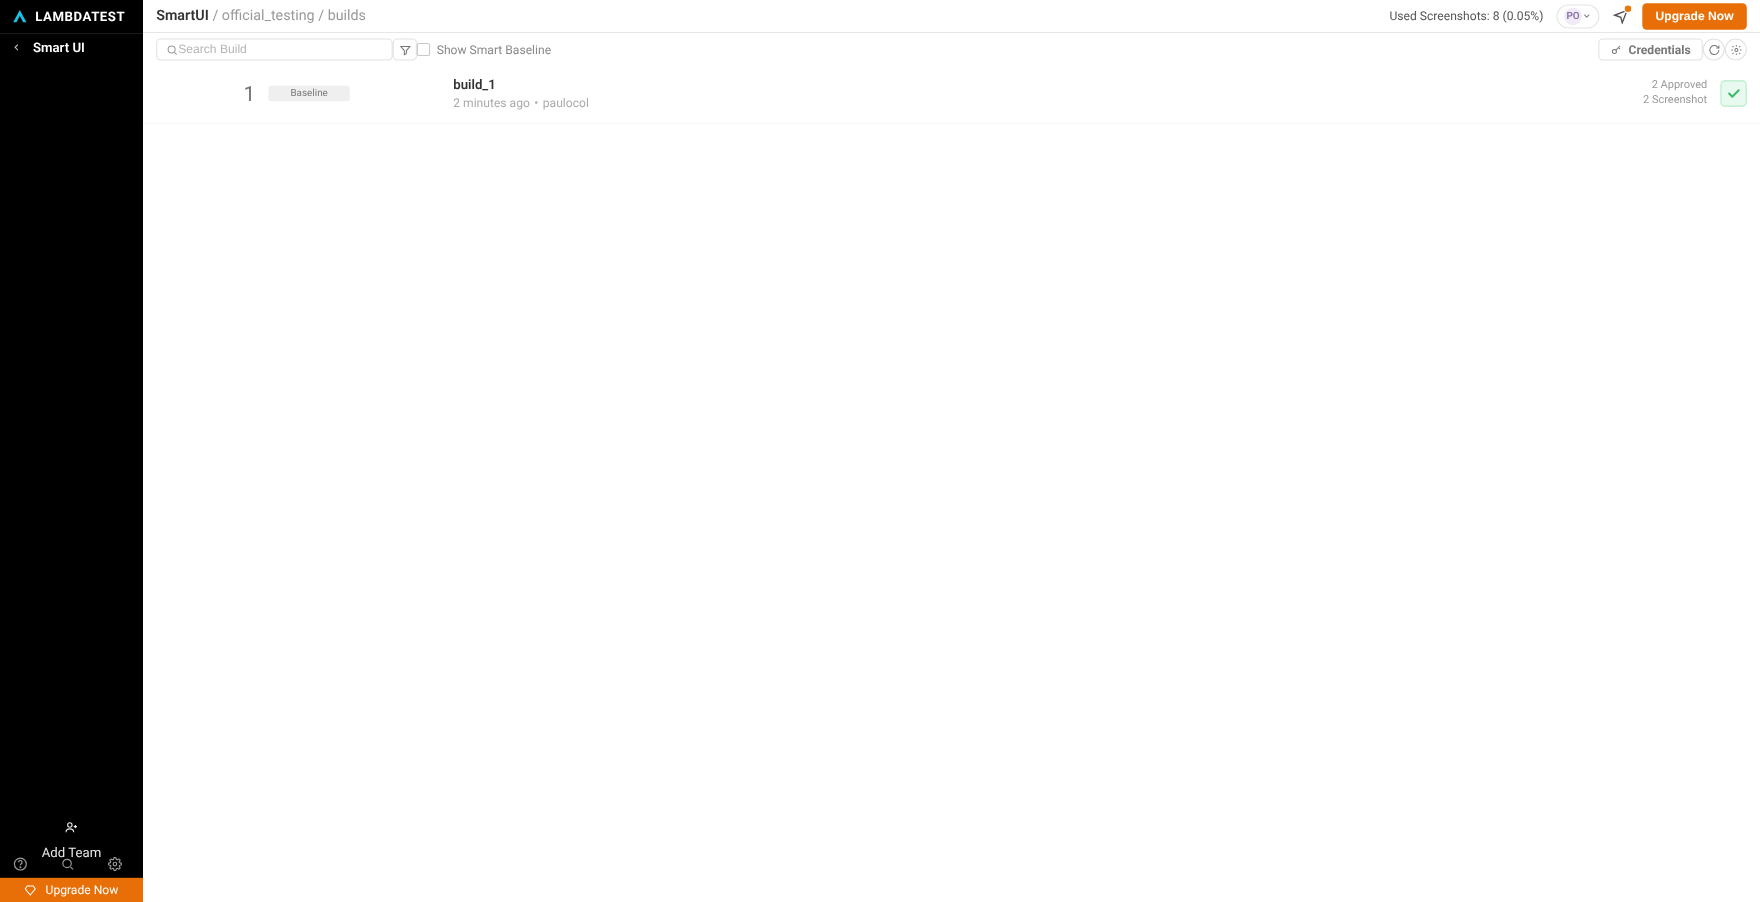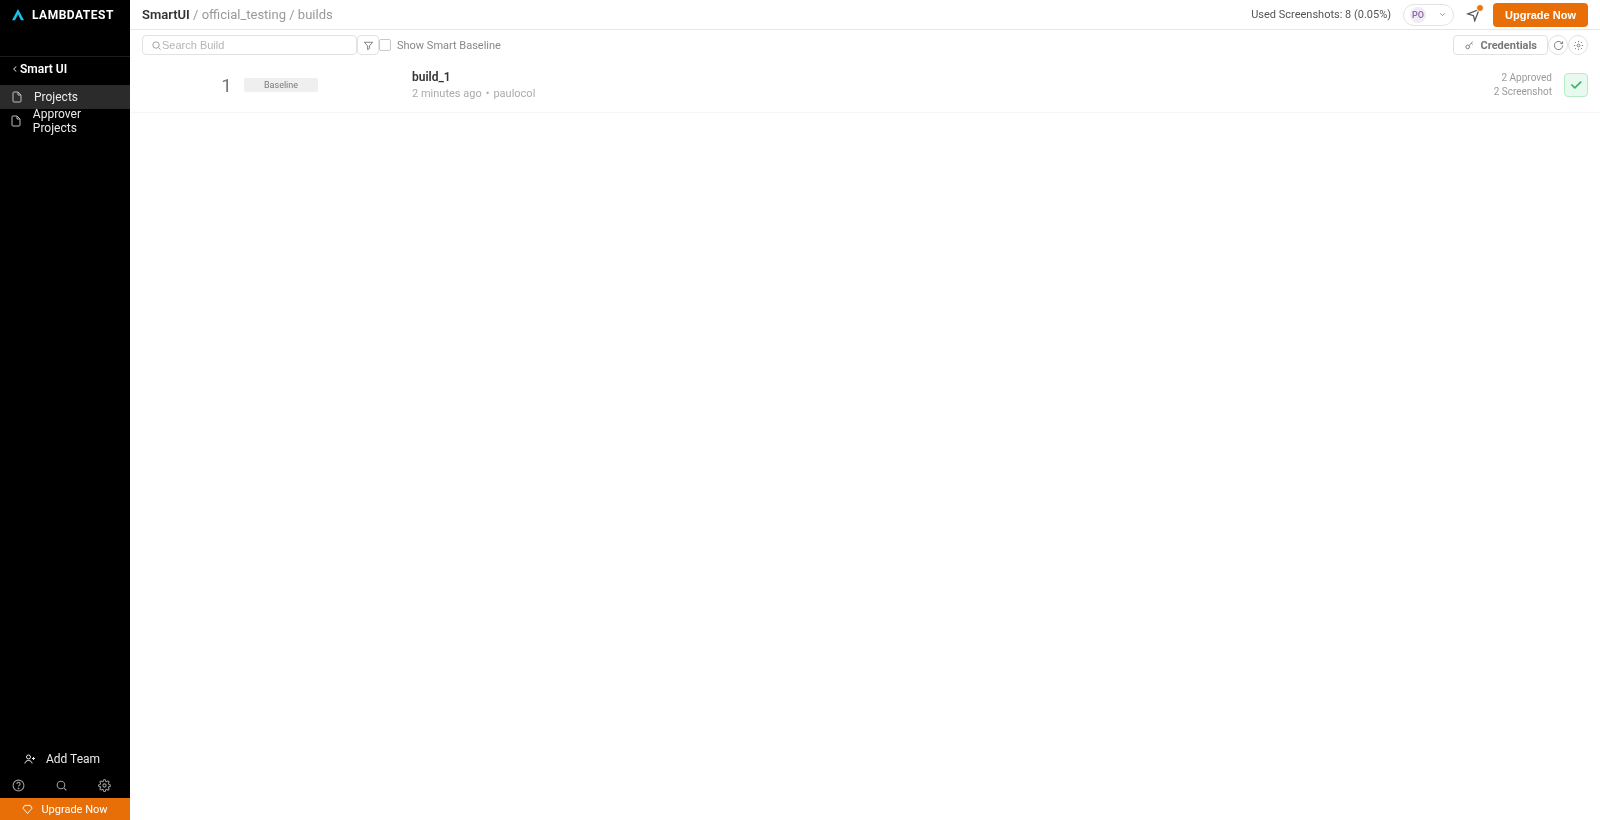--- a/index.html
+++ b/index.html
@@ -3,42 +3,42 @@
   <meta charset="utf-8">
   <style>
     * { box-sizing: border-box; margin: 0; padding: 0; }
     body { font-family: -apple-system, BlinkMacSystemFont, "Segoe UI", Roboto, Helvetica, Arial, sans-serif; font-size: 13px; color:#333; background:#fff; }
 
     
     .sidebar { position:fixed; left:0; top:0; bottom:0; width:130px; background:#000; color:#fff; display:flex; flex-direction:column; }
     .logo-row { height:30px; display:flex; align-items:center; padding:0 10px; gap:6px; }
     .logo-mark svg { display:block; }
     .logo-text { font-weight:700; font-size:12px; letter-spacing:0.5px; }
-    .sidebar-title-row { height:25px; display:flex; align-items:center; padding:0 10px; border-top:1px solid #1c1c1c;margin-top:26px; }
+    .sidebar-title-row { height:25px; display:flex; align-items:center; padding:0 10px; gap:10px; border-top:1px solid #1c1c1c; }
     .sidebar-title-row .back-icon { color:#bdbdbd; }
     .sidebar-title { font-size:12px; font-weight:600; }
     .nav-list { padding-top:4px; }
     .nav-item { height:24px; display:flex; align-items:center; padding:0 10px; gap:10px; font-size:12px; color:#eaeaea; cursor:pointer; }
     .nav-item.active { background:#2b2b2b; }
     .nav-item .nav-icon { width:14px; display:flex; justify-content:center; color:#bdbdbd; }
     .sidebar-spacer { flex:1; }
-    .add-team { height:26px; display:flex; align-items:center; padding:0 24px; gap:10px; font-size:12px; color:#eaeaea; cursor:pointer; }
+    .add-team { height:26px; display:flex; align-items:center; padding:0 12px; gap:10px; font-size:12px; color:#eaeaea; cursor:pointer;flex-direction:column; }
     .bottom-icons { height:26px; display:flex; align-items:center; gap:30px; padding:0 12px; color:#9b9b9b; }
     .bottom-icons span { cursor:pointer; }
     .upgrade-bar { height:22px; background:#e86f07; display:flex; align-items:center; justify-content:center; gap:8px; font-size:11px; color:#fff; cursor:pointer; }
     .upgrade-bar .diamond { display:inline-flex; }
 
     
     .main { margin-left:130px; }
     .top-bar { height:30px; border-bottom:1px solid #e6e6e6; display:flex; align-items:center; padding:0 12px; gap:12px; }
     .breadcrumbs { font-size:13px; color:#999; }
     .breadcrumbs .crumb-strong { color:#333; font-weight:600; }
     .top-bar-spacer { flex:1; }
     .usage-text { font-size:11px; color:#555; }
-    .avatar-pill { display:flex; align-items:center; gap:12px; border:1px solid #e3e3e3; border-radius:12px; padding:2px 6px; cursor:pointer; }
+    .avatar-pill { display:flex; align-items:center; gap:0; border:1px solid #e3e3e3; border-radius:12px; padding:2px 6px; cursor:pointer; }
     .avatar-circle { width:16px; height:16px; border-radius:50%; background:#f1eaf7; color:#8a6fa3; font-size:9px; display:flex; align-items:center; justify-content:center; font-weight:600; }
     .avatar-caret { color:#888; }
     .notif { position:relative; color:#555; cursor:pointer; }
     .notif-dot { position:absolute; top:-3px; right:-3px; width:8px; height:8px; border-radius:50%; background:#e37a0f; border:1px solid #fff; }
     .upgrade-btn { background:#e86f07; color:#fff; border:none; border-radius:4px; font-size:11px; font-weight:600; padding:6px 12px; cursor:pointer; }
 
     
     .toolbar { height:28px; display:flex; align-items:center; padding:6px 12px 4px 12px; }
     .search-wrap { width:215px; height:20px; border:1px solid #e2e2e2; border-radius:4px; display:flex; align-items:center; padding:0 8px; color:#999; }
     .search-wrap input { flex:1; border:none; outline:none; font-size:11px; color:#333; background:transparent; }
@@ -80,40 +80,20 @@
 
   <div class="sidebar-title-row">
     <span class="back-icon">
       <svg width="10" height="10" viewBox="0 0 24 24" fill="none" stroke="currentColor" stroke-width="2.5">
           <path d="M15 18l-6-6 6-6"></path>
         </svg>
     </span>
     <span class="sidebar-title">Smart UI</span>
   </div>
 
-  <nav class="nav-list">
-    <div class="nav-item active">
-      <span class="nav-icon">
-        <svg width="12" height="12" viewBox="0 0 24 24" fill="none" stroke="currentColor" stroke-width="2">
-            <path d="M14 2H6a2 2 0 0 0-2 2v16a2 2 0 0 0 2 2h12a2 2 0 0 0 2-2V8z"></path>
-            <path d="M14 2v6h6"></path>
-          </svg>
-      </span>
-      <span>Projects</span>
-    </div>
-    <div class="nav-item">
-      <span class="nav-icon">
-        <svg width="12" height="12" viewBox="0 0 24 24" fill="none" stroke="currentColor" stroke-width="2">
-            <path d="M14 2H6a2 2 0 0 0-2 2v16a2 2 0 0 0 2 2h12a2 2 0 0 0 2-2V8z"></path>
-            <path d="M14 2v6h6"></path>
-          </svg>
-      </span>
-      <span>Approver Projects</span>
-    </div>
-  </nav>
 
   <div class="sidebar-spacer"></div>
 
   <div class="add-team">
     <span>
       <svg width="12" height="12" viewBox="0 0 24 24" fill="none" stroke="currentColor" stroke-width="2">
           <circle cx="9" cy="8" r="4"></circle>
           <path d="M2 21c0-3.5 3-6 7-6s7 2.5 7 6"></path>
           <path d="M19 8v6"></path>
           <path d="M16 11h6"></path>

